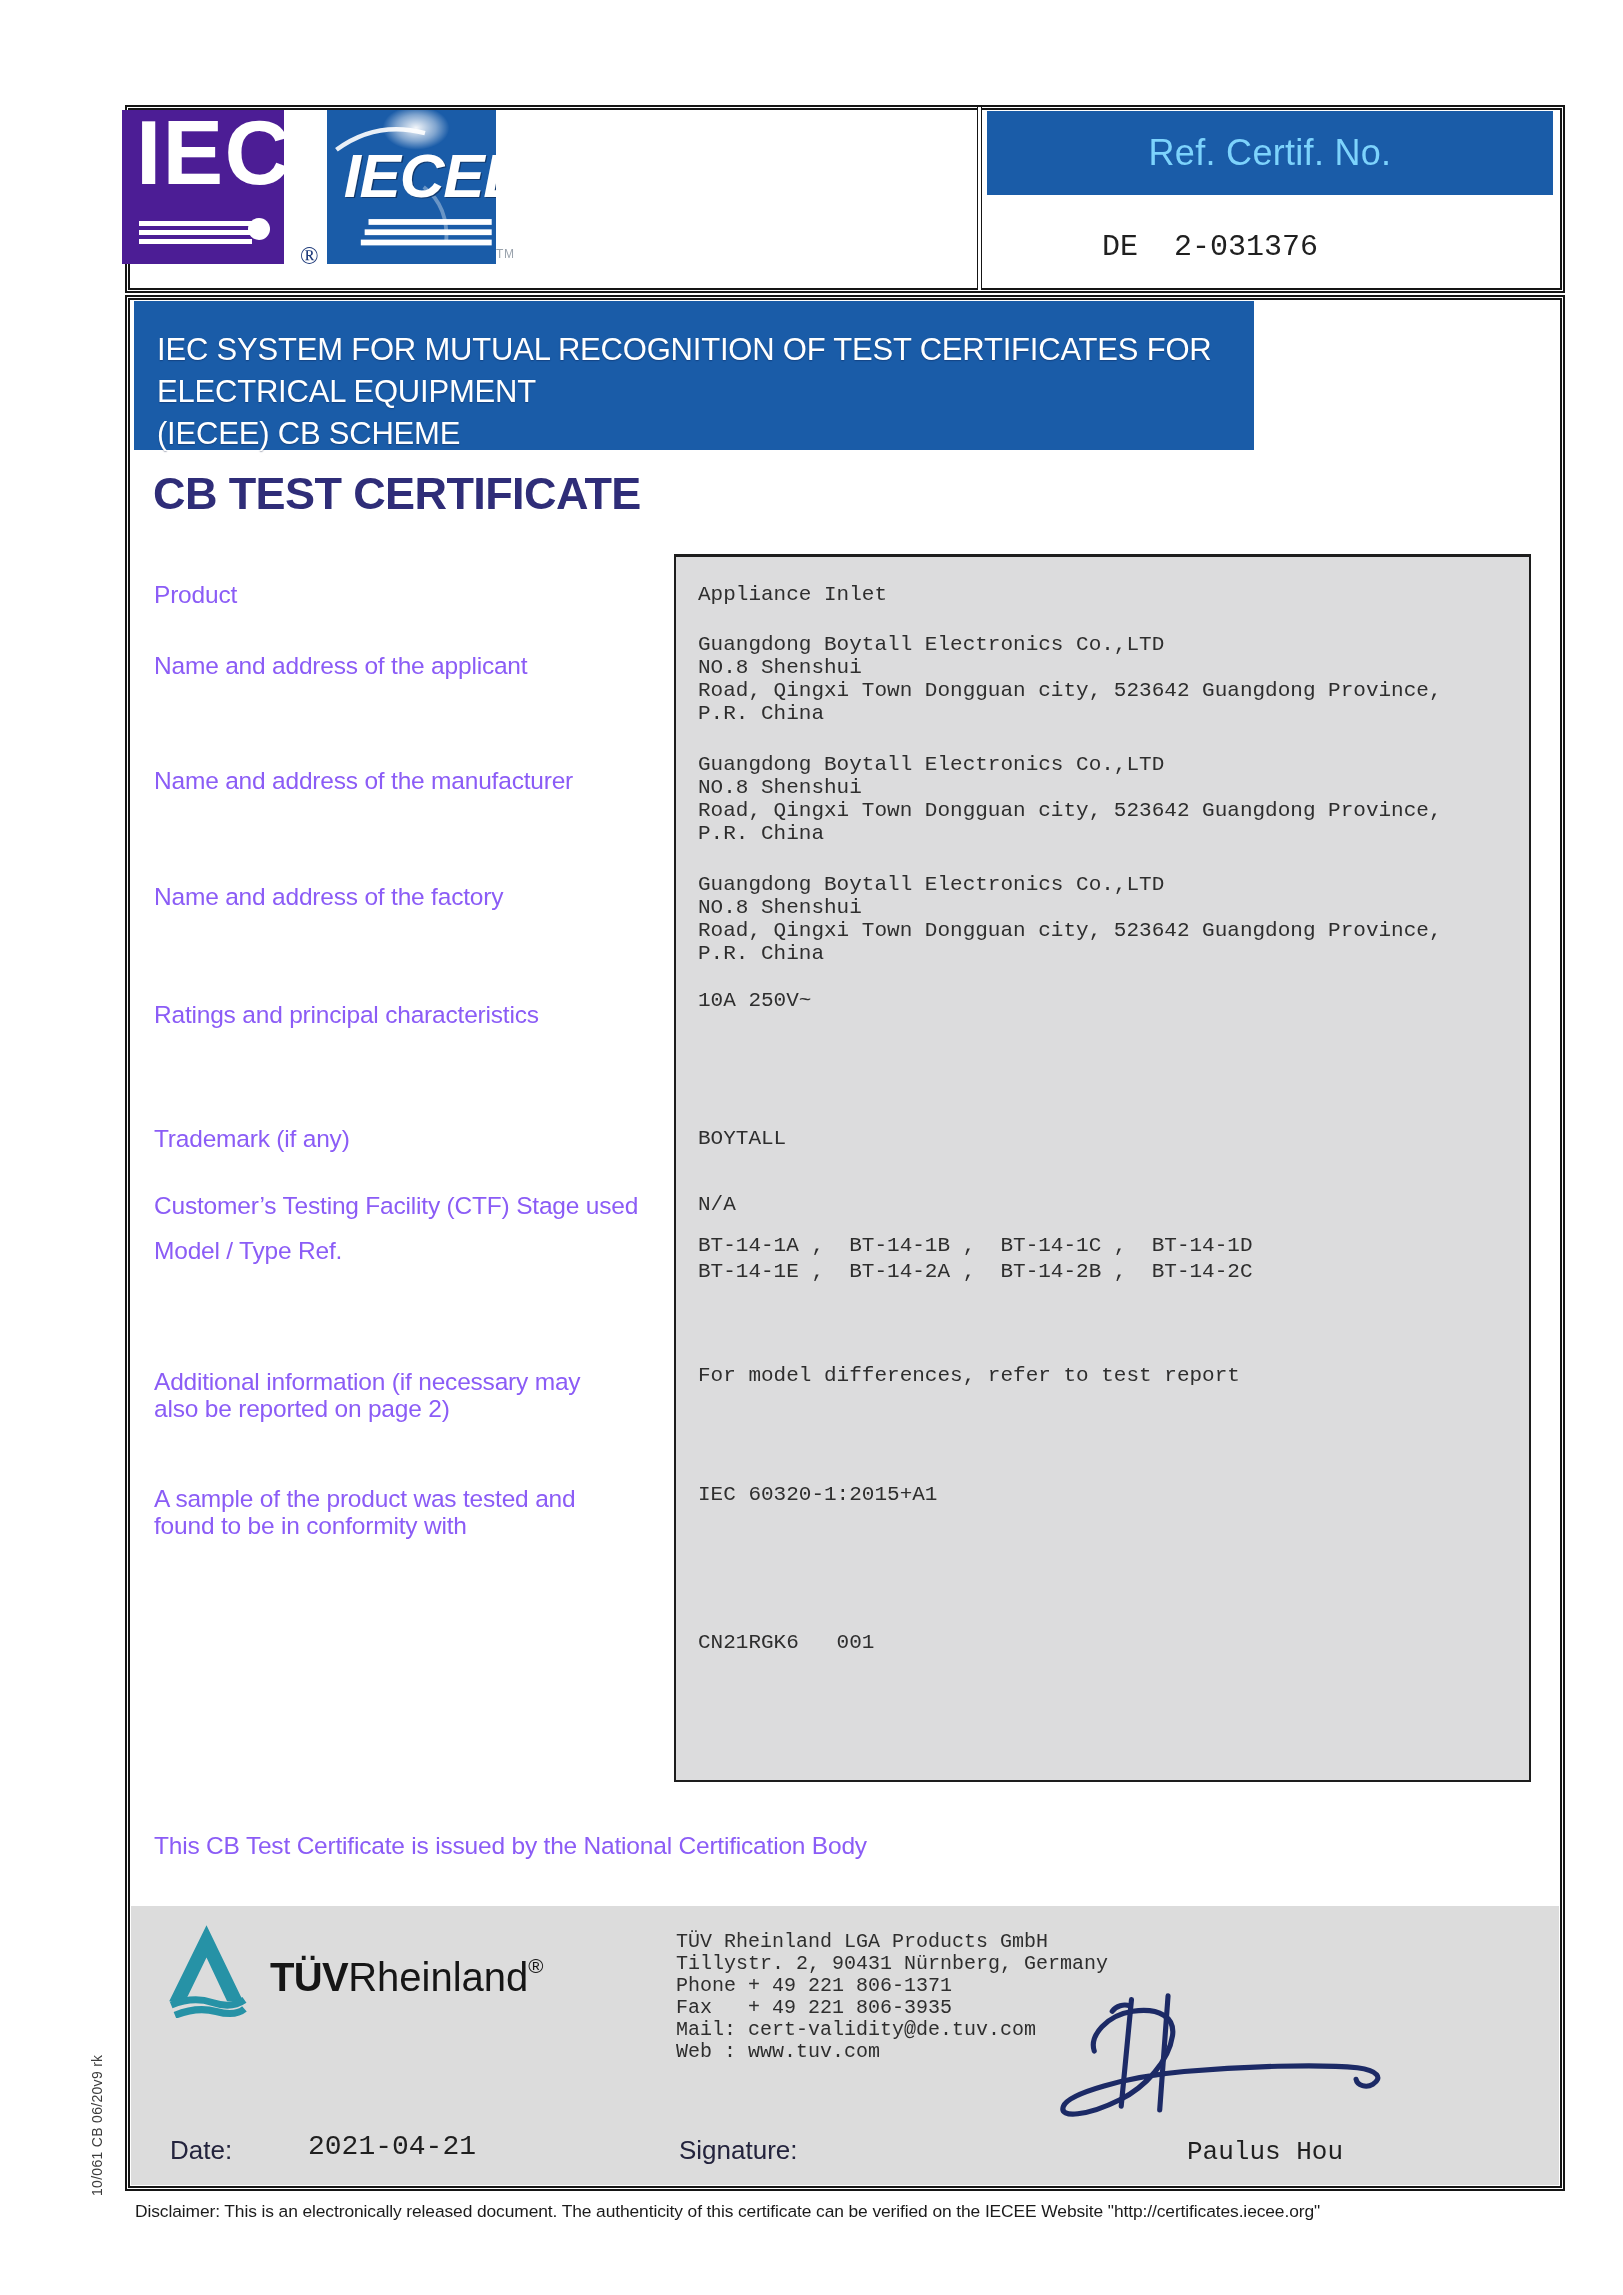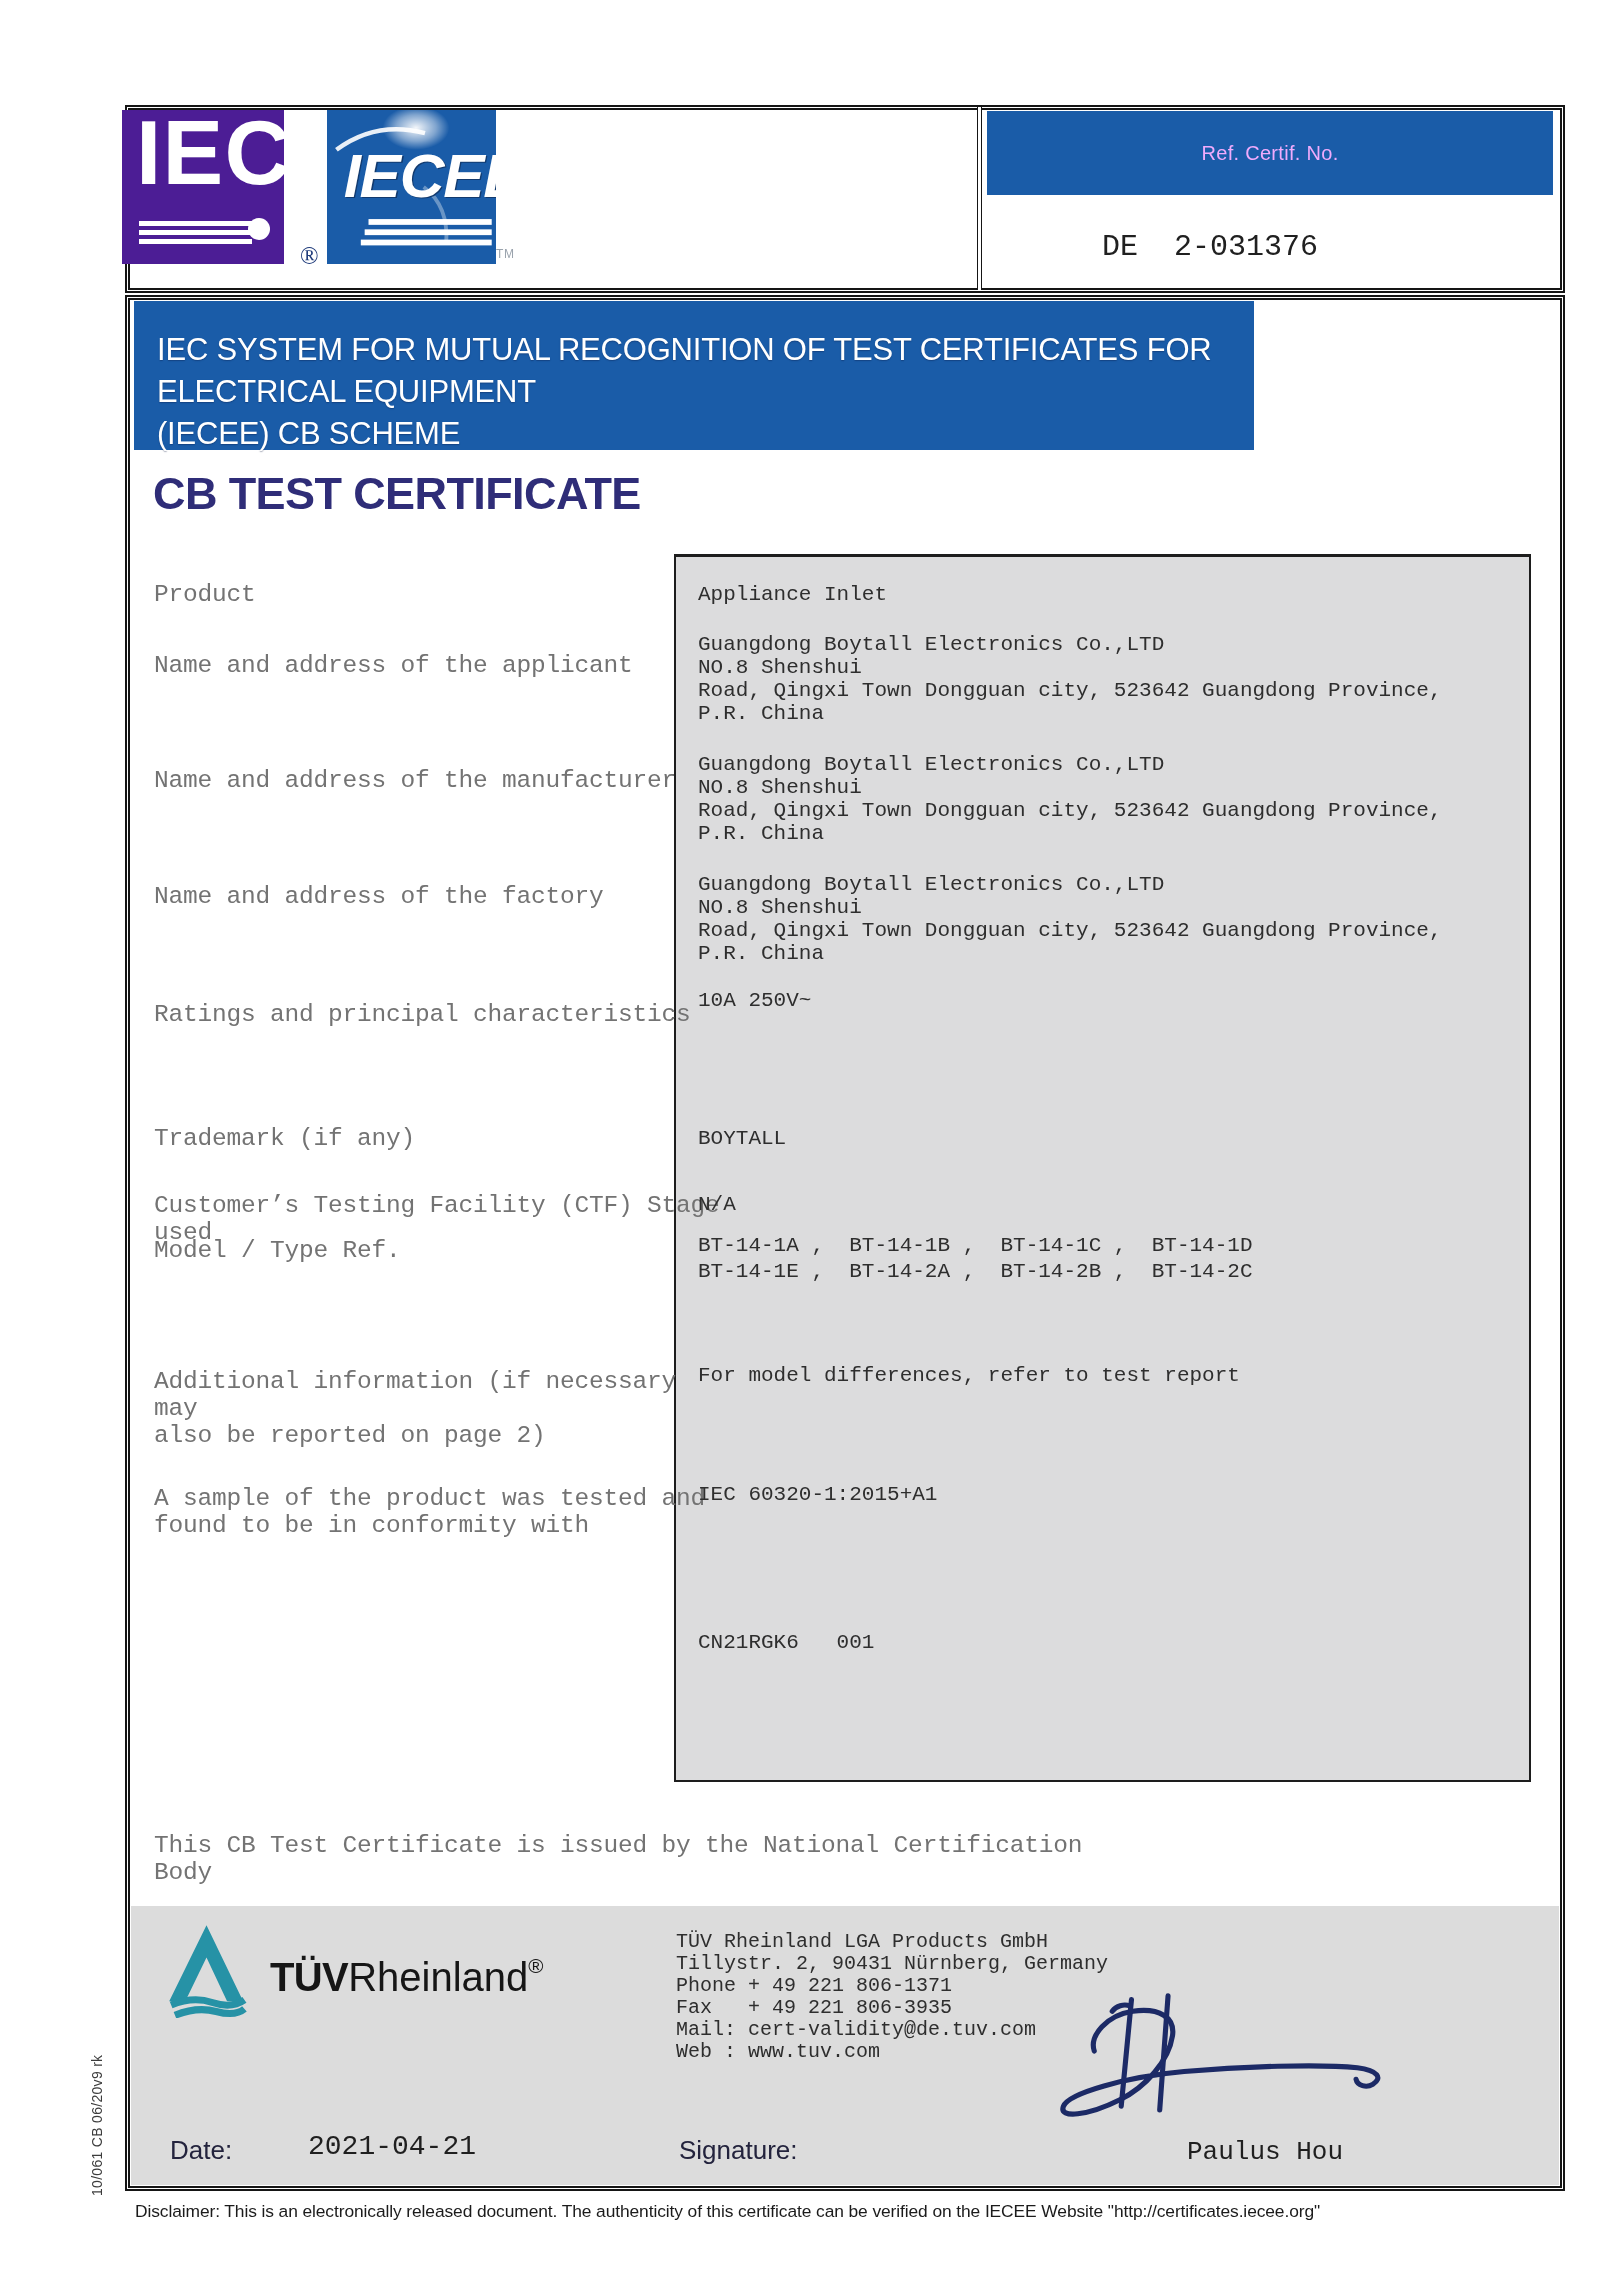--- a/index.html
+++ b/index.html
@@ -30,41 +30,41 @@
   .iec-dot{position:absolute;left:126px;top:108px;width:22px;height:22px;border-radius:50%;background:#fff;}
   .reg-mark{left:300px;top:242px;font-size:24.5px;color:#1e3a7a;font-family:"Liberation Serif",serif;}
   .iecee-box{left:327px;top:110px;width:169px;height:154px;background:#1a5ca8;overflow:hidden;}
   .iecee-text{
     position:absolute;left:16.7px;top:30px;color:#fff;font-size:62px;font-weight:bold;font-style:italic;
     letter-spacing:-1.3px;text-shadow:1.3px 1.3px 0 #123a6e;
   }
   .tm-mark{left:496px;top:247px;font-size:12px;color:#9aa3ad;letter-spacing:0.6px;}
   .header-divider{left:977px;top:107px;width:5.1px;height:183px;background:#fff;border-left:1.9px solid #151515;border-right:1.9px solid #151515;box-sizing:border-box;}
   .ref-header{
-    left:987px;top:111px;width:566px;height:84px;background:#1a5ca8;color:#f0abfc;
-    font-size:20px;display:flex;align-items:center;justify-content:center;letter-spacing:0.3px;
+    left:987px;top:111px;width:566px;height:84px;background:#1a5ca8;color:#7dd3fc;
+    font-size:36px;display:flex;align-items:center;justify-content:center;letter-spacing:0.3px;
   }
   .ref-value{left:1102px;top:230px;font-family:"Liberation Mono",monospace;font-size:30px;color:#202020;white-space:pre;}
 
   
   .main-box{
     left:125px;top:295px;width:1440px;height:1896px;
     border:5.8px double #151515;background:#fff;box-sizing:border-box;
   }
   .banner{
     left:134px;top:301px;width:1120px;height:149px;background:#1a5ca8;
     color:#fff;font-size:31px;line-height:42px;letter-spacing:-0.2px;
     padding:28px 0 0 23px;box-sizing:border-box;white-space:pre-line;
     text-shadow:0 1.3px 1.3px rgba(10,20,60,.35);
   }
   .cert-title{left:153px;top:468px;font-size:45px;font-weight:bold;color:#2f2d78;letter-spacing:-0.6px;}
 
   .lbl{
-    width:566px;font-size:24.5px;line-height:27px;color:#737373;letter-spacing:-0.2px;
-    white-space:pre-line;left:154px;font-family:Liberation Mono, monospace;
+    width:566px;font-size:24.5px;line-height:27px;color:#8b5cf6;letter-spacing:-0.2px;
+    white-space:pre-line;left:154px;
   }
   .lbl-wide{width:965px;}
   .value-box{
     left:674px;top:554px;width:857px;height:1228px;background:#dcdcdd;
     border:2.6px solid #1d1d1d;border-top-width:3.9px;box-sizing:border-box;
   }
   .val{
     left:698px;font-family:"Liberation Mono",monospace;font-size:21px;line-height:23px;
     color:#2e2e2e;white-space:pre-wrap;width:811px;
   }

